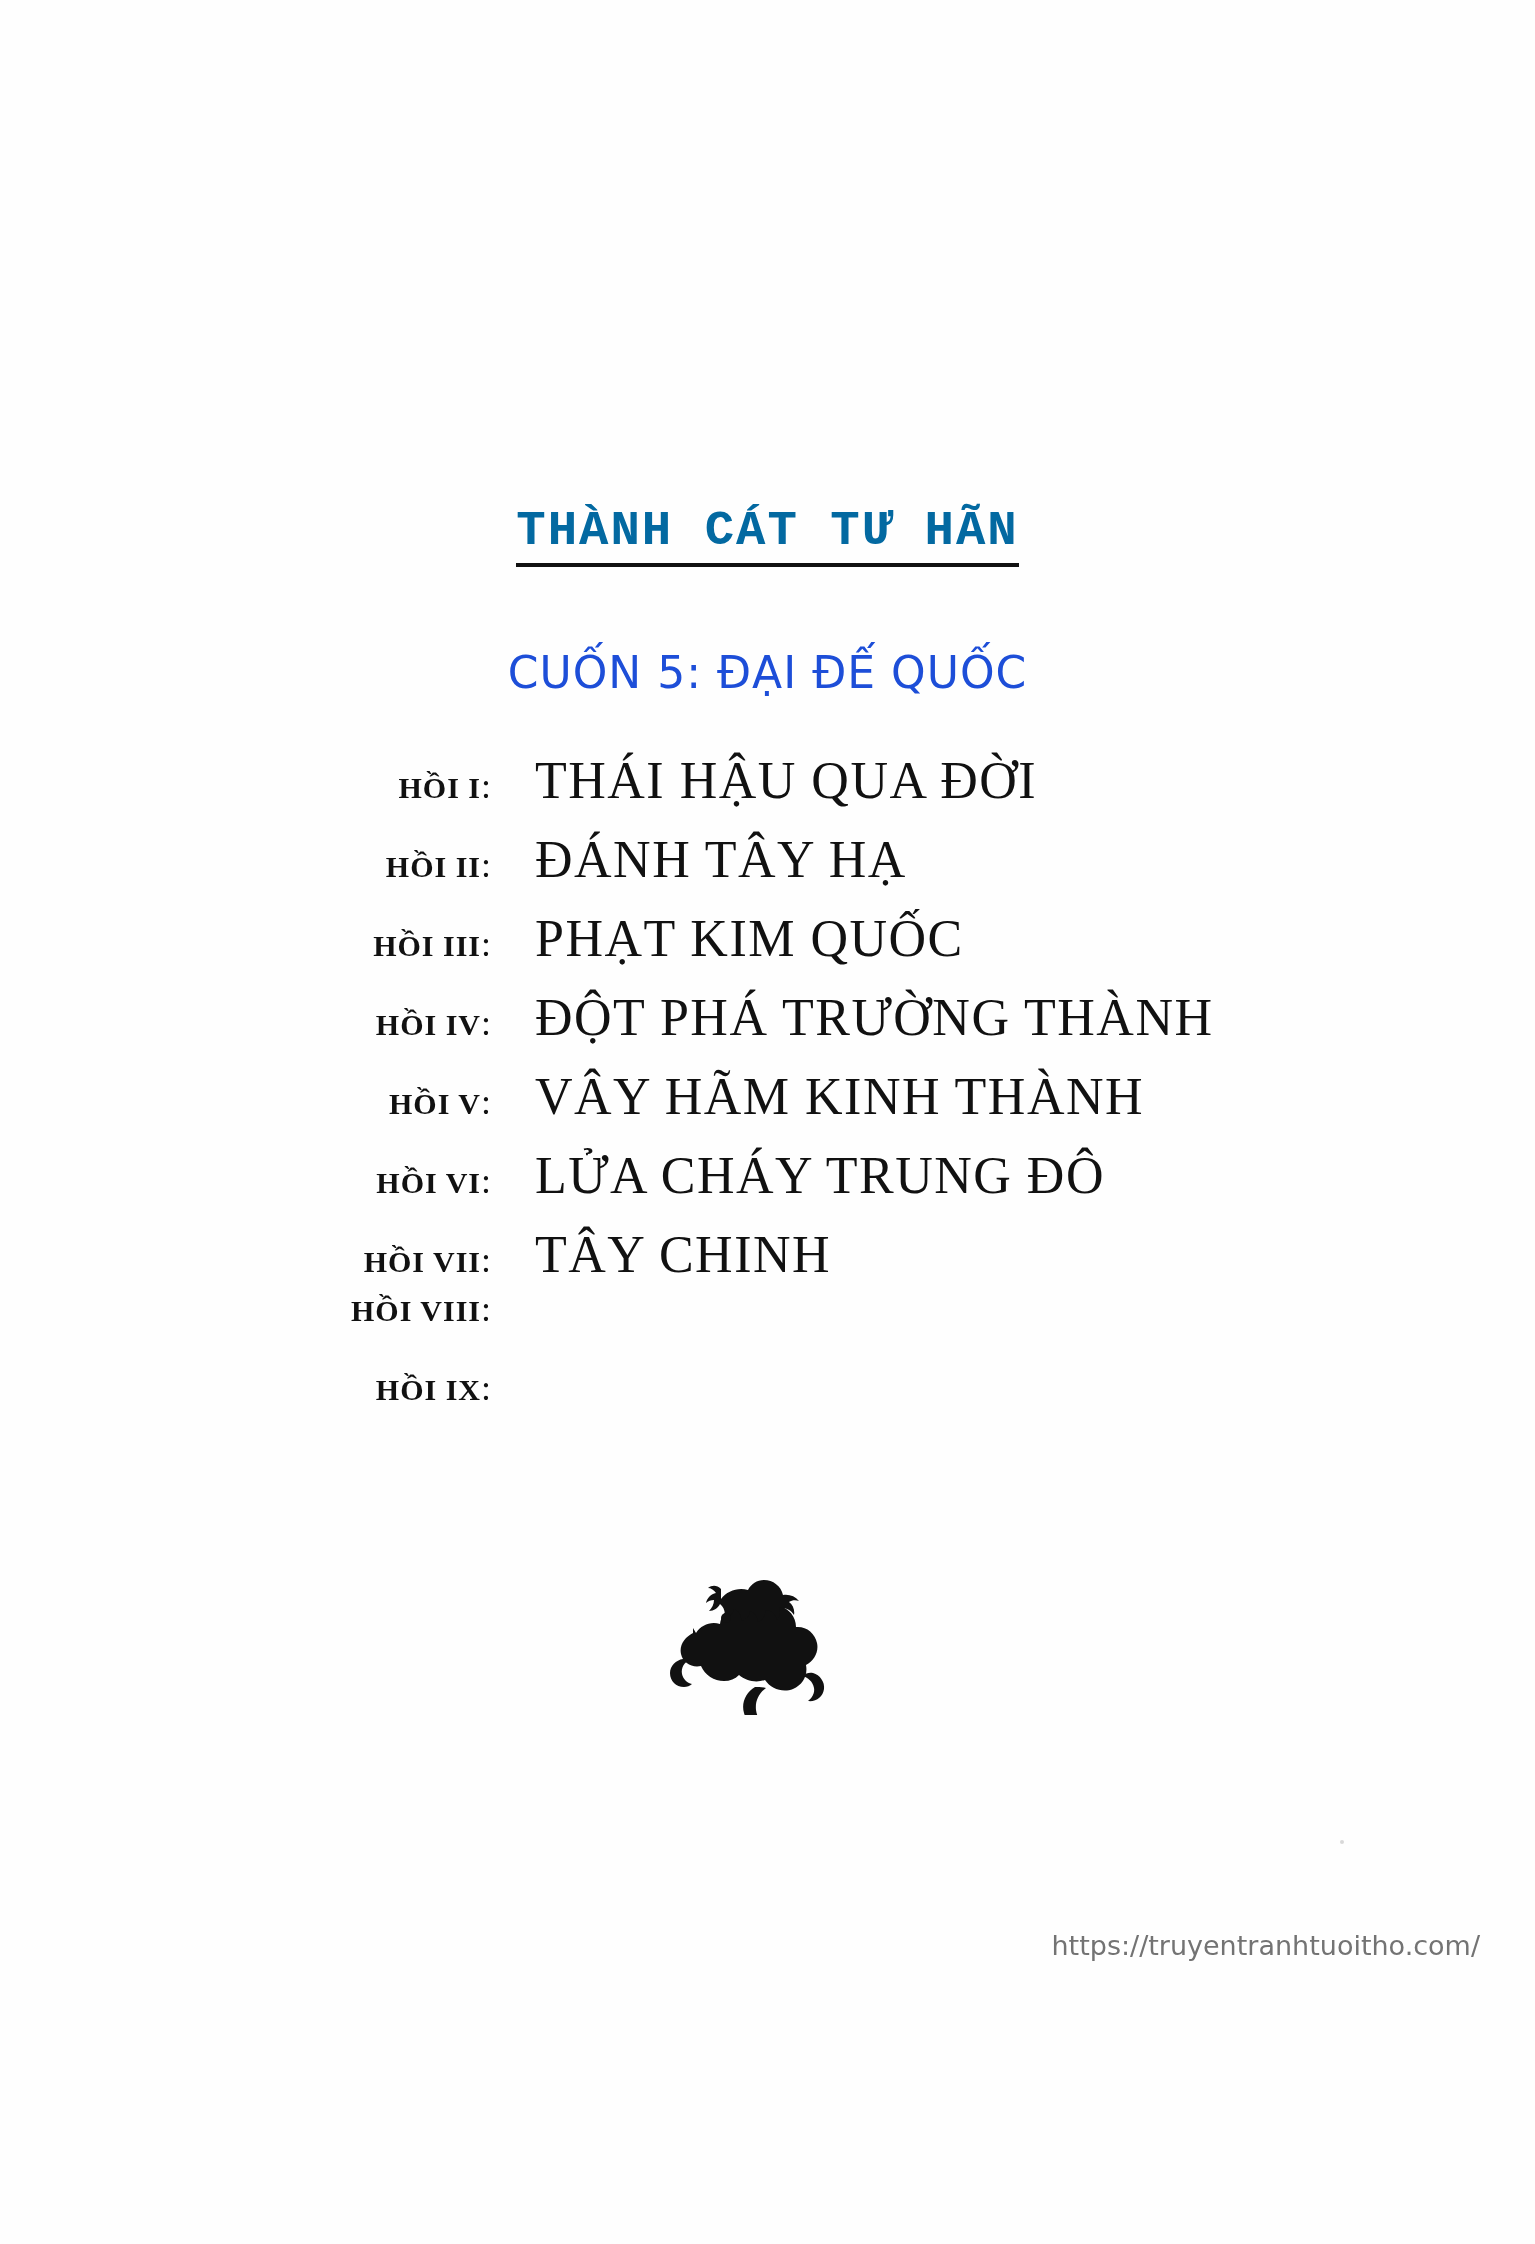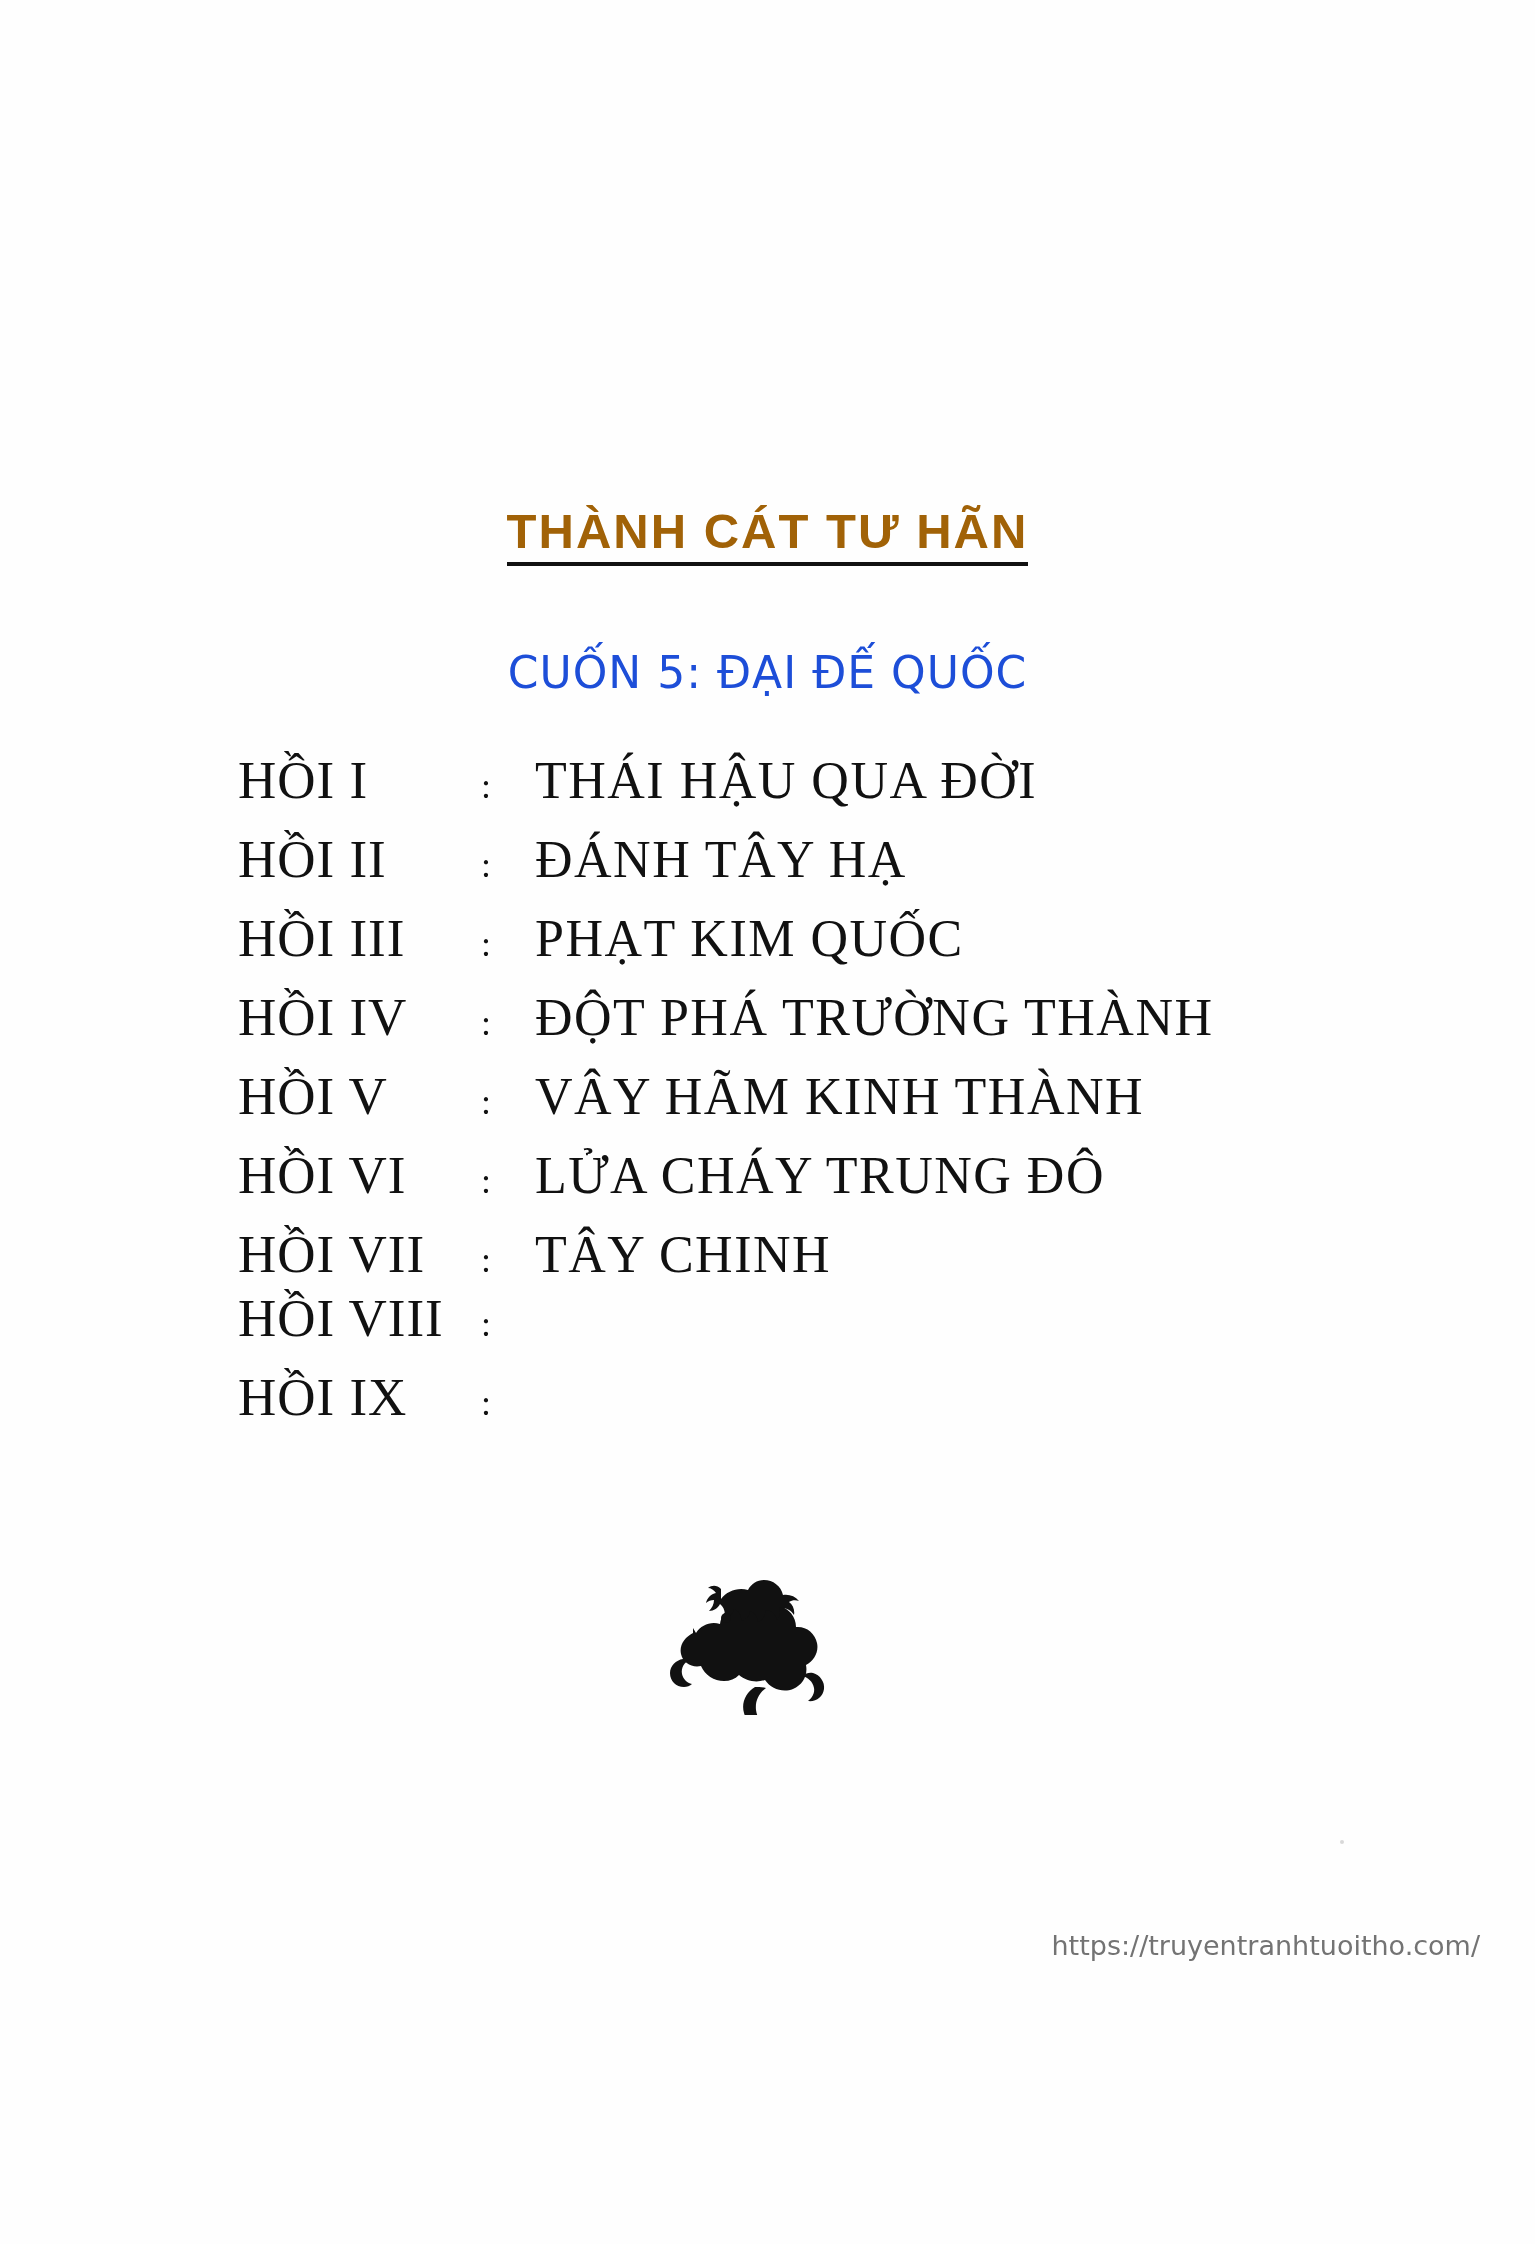--- a/index.html
+++ b/index.html
@@ -21,25 +21,25 @@
     background: #fefefe;
   }
 
   
   .title-main {
     position: absolute;
     top: 470px;
     left: 0;
     width: 100%;
     text-align: center;
-    font-family: Liberation Sans, sans-serif;
+    font-family: Liberation Mono, monospace;
     font-weight: bold;
     font-size: 49px;
     letter-spacing: 2px;
-    color: #a16207;
+    color: #0369a1;
   }
   .title-main span.underlined {
     border-bottom: 4px solid #111111;
     padding-bottom: 4px;
   }
   .title-sub {
     position: absolute;
     top: 610px;
     left: 0;
     width: 100%;
@@ -59,24 +59,25 @@
     width: 1090px;
   }
   .toc-row {
     display: flex;
     align-items: baseline;
     height: 79px;
   }
   .toc-num {
     width: 243px;
     font-family: "Liberation Serif", serif;
-    font-weight: normal;
-    font-size: 53px;
+    font-weight: bold;
+    font-size: 30px;
     letter-spacing: 1px;
     white-space: nowrap;
+    text-align: right;
   }
   .toc-colon {
     width: 54px;
     font-family: "Liberation Serif", serif;
     font-size: 36px;
     text-align: left;
   }
   .toc-title {
     flex: 1;
     font-family: "Liberation Serif", serif;

